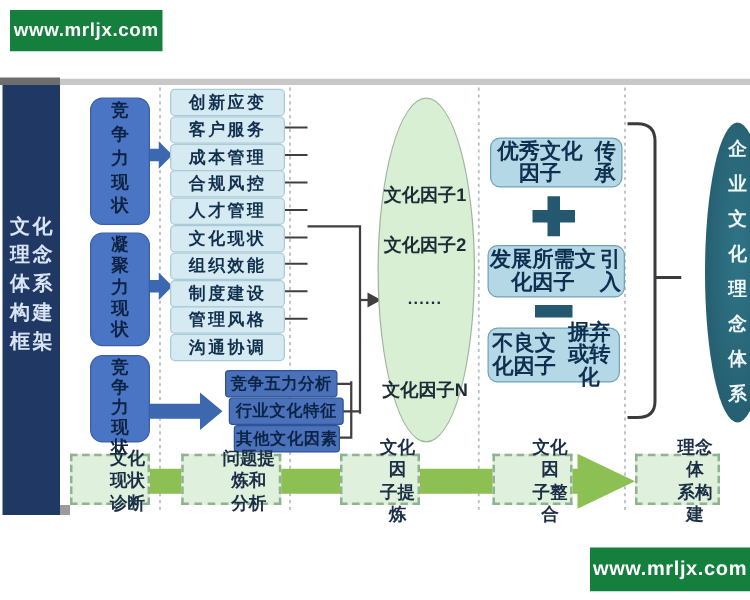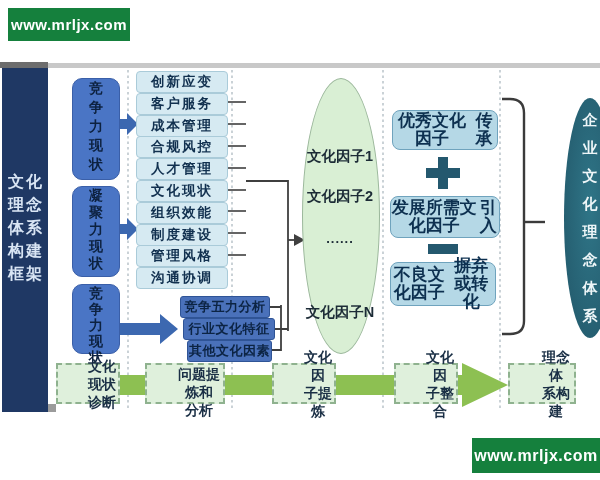--- a/index.html
+++ b/index.html
@@ -63,21 +63,21 @@
   #result{position:absolute;left:564px;top:98px;width:52px;height:240px;border-radius:50%;
       background:radial-gradient(ellipse at 50% 45%,#2f7587 0%,#255e70 75%,#1f5363 100%);
       display:flex;align-items:center;justify-content:center;}
   #result-text{width:1.1em;word-break:break-all;text-align:center;color:#eef6f8;
       font-size:15px;font-weight:bold;line-height:28px;}
 
   .stage-box{position:absolute;top:363px;height:41px;background:#dff0dc;border:2px dashed #8fb28f;
       box-sizing:border-box;color:#1a2f45;font-weight:bold;font-size:14px;line-height:18px;text-align:center;
       display:flex;flex-direction:column;align-items:center;justify-content:center;padding-left:28px;}
   #st1{left:56px;width:64px;}
-  #st2{left:145px;width:80px;justify-content:space-between;}
+  #st2{left:145px;width:80px;}
   #st3{left:272px;width:64px;}
   #st4{left:394px;width:64px;}
   #st5{left:508px;width:68px;}
 </style>
 </head>
 <body>
 
 <div id="stage">
 
   <div class="wm" id="wm-top">

